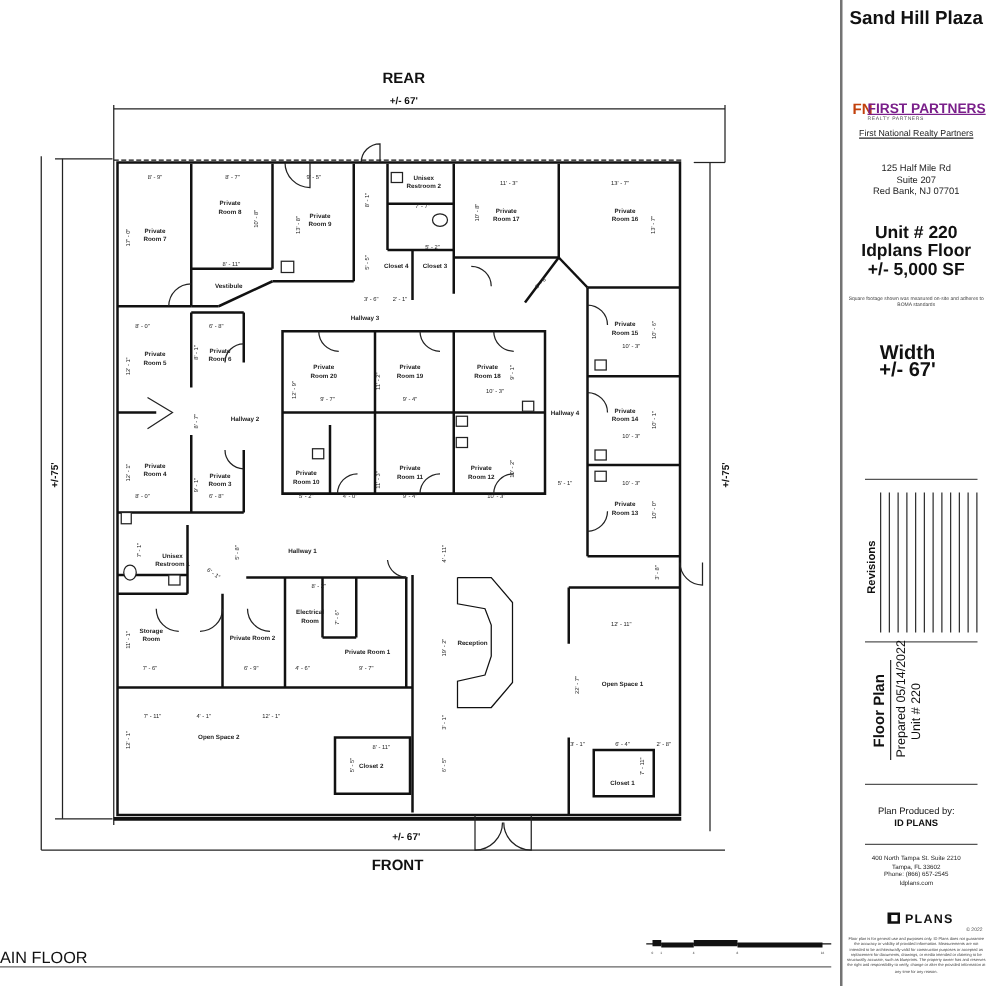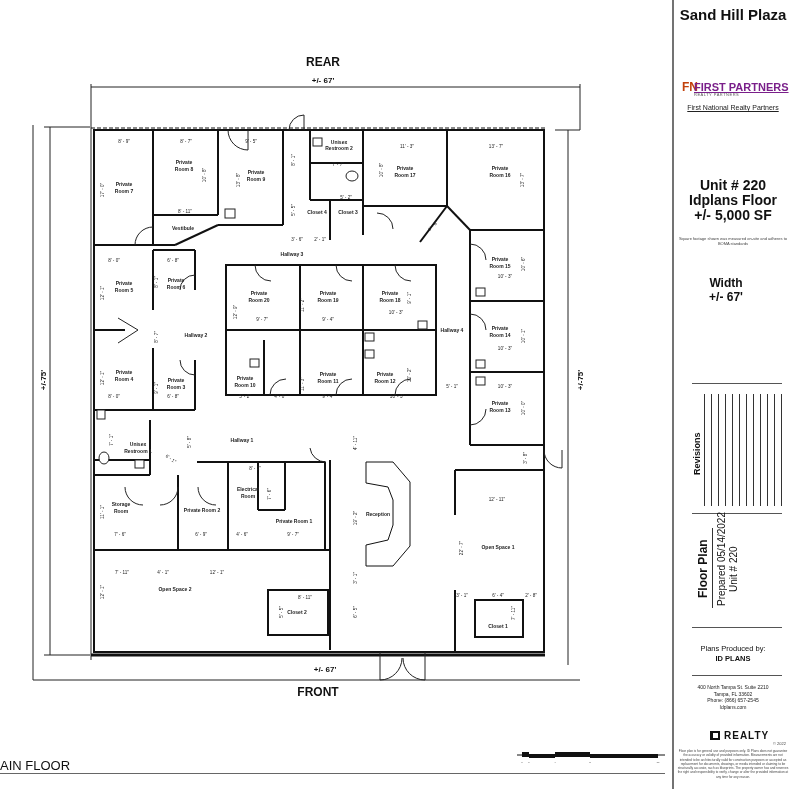--- a/index.html
+++ b/index.html
@@ -8,21 +8,21 @@
   #titleblock{position:absolute;left:672px;top:0;width:120px;height:789px;border-left:2px solid #737373;box-sizing:border-box;}
   .tb-title{position:absolute;left:0;width:118px;top:6px;text-align:center;font-weight:bold;font-size:15px;}
   .brand{position:absolute;left:8px;top:80px;width:112px;}
   .brand-mark{position:absolute;left:0;top:0;font-weight:bold;font-size:12px;color:#c2410c;}
   .brand-name{position:absolute;left:12px;top:1px;font-weight:bold;font-size:11px;color:#7a1f8a;text-decoration:underline;white-space:nowrap;}
   .brand-sub{position:absolute;left:12px;top:12px;font-size:4px;color:#555;letter-spacing:0.5px;}
   .brand-link{position:absolute;left:0;width:118px;top:104px;text-align:center;font-size:7px;text-decoration:underline;color:#222;}
   .addr{position:absolute;left:0;width:118px;top:130px;text-align:center;font-size:7.5px;line-height:9px;color:#222;}
   .unit{position:absolute;left:0;width:118px;top:178px;text-align:center;font-weight:bold;font-size:14px;line-height:15px;}
   .note{position:absolute;left:2px;width:114px;top:236px;text-align:center;font-size:4px;line-height:5px;color:#444;}
-  .dim-block{position:absolute;left:0;width:104px;text-align:center;font-weight:bold;font-size:12px;line-height:14px;}
+  .dim-block{position:absolute;left:0;width:104px;text-align:center;font-weight:bold;font-size:16px;line-height:14px;}
   .hr{position:absolute;left:18px;width:90px;height:1px;background:#555;}
   .revisions{position:absolute;left:30px;top:394px;width:80px;height:112px;}
   .rev-line{position:absolute;top:0;width:1px;height:112px;background:#333;}
   .rev-label{position:absolute;left:-16px;top:40px;font-weight:bold;font-size:9px;transform:rotate(-90deg);transform-origin:left top;white-space:nowrap;top:475px;left:18px;}
   .fp-label{position:absolute;left:22px;top:598px;font-weight:bold;font-size:12px;transform:rotate(-90deg);transform-origin:left top;white-space:nowrap;}
   .fp-line{position:absolute;left:38px;top:528px;width:1px;height:80px;background:#333;}
   .fp-prep{position:absolute;left:42px;top:606px;font-size:10px;transform:rotate(-90deg);transform-origin:left top;white-space:nowrap;}
   .fp-unit{position:absolute;left:54px;top:592px;font-size:10px;transform:rotate(-90deg);transform-origin:left top;white-space:nowrap;}
   .produced{position:absolute;left:0;width:118px;top:644px;text-align:center;font-size:7.5px;line-height:10px;}
   .produced b{font-size:7.5px;text-align:right;}
@@ -316,20 +316,25 @@
 <div id="titleblock">
   <div class="tb-title">Sand Hill Plaza</div>
 
   <div class="brand">
     <span class="brand-mark">FN</span>
     <span class="brand-name">FIRST PARTNERS</span>
     <span class="brand-sub">REALTY PARTNERS</span>
   </div>
   <div class="brand-link">First National Realty Partners</div>
 
+  <div class="addr">
+    <div>125 Half Mile Rd</div>
+    <div>Suite 207</div>
+    <div>Red Bank, NJ 07701</div>
+  </div>
 
   <div class="unit">
     <div>Unit # 220</div>
     <div>Idplans Floor</div>
     <div>+/- 5,000 SF</div>
   </div>
   <div class="note">Square footage shown was measured on-site and adheres to BOMA standards</div>
 
   <div class="dim-block" style="top:276px">
     <div>Width</div>
@@ -354,30 +359,30 @@
   <div class="rev-label">Revisions</div>
   <div class="hr" style="top:513px"></div>
 
   <div class="fp-label">Floor Plan</div>
   <div class="fp-line"></div>
   <div class="fp-prep">Prepared 05/14/2022</div>
   <div class="fp-unit">Unit # 220</div>
 
   <div class="hr" style="top:627px"></div>
   <div class="produced">
-    <div>Plans Produced by:</div>
+    <div>Plan Produced by:</div>
     <b>ID PLANS</b>
   </div>
   <div class="hr" style="top:675px"></div>
 
   <div class="contact">
     <div>400 North Tampa St. Suite 2210</div>
     <div>Tampa, FL  33602</div>
     <div>Phone: (866) 657-2545</div>
     <div>Idplans.com</div>
   </div>
 
   <div class="idlogo">
-    <span class="mark"></span><span>REALTY</span>
+    <span class="mark"></span><span>PLANS</span>
   </div>
   <div class="copy">© 2022</div>
   <div class="disclaimer">Floor plan is for general use and purposes only. ID Plans does not guarantee the accuracy or validity of provided information. Measurements are not intended to be architecturally valid for construction purposes or accepted as replacement for documents, drawings, or media intended or claiming to be structurally accurate, such as blueprints. The property owner has and reserves the right and responsibility to verify, change or alter the provided information at any time for any reason.</div>
 </div>
 
 </body></html>

